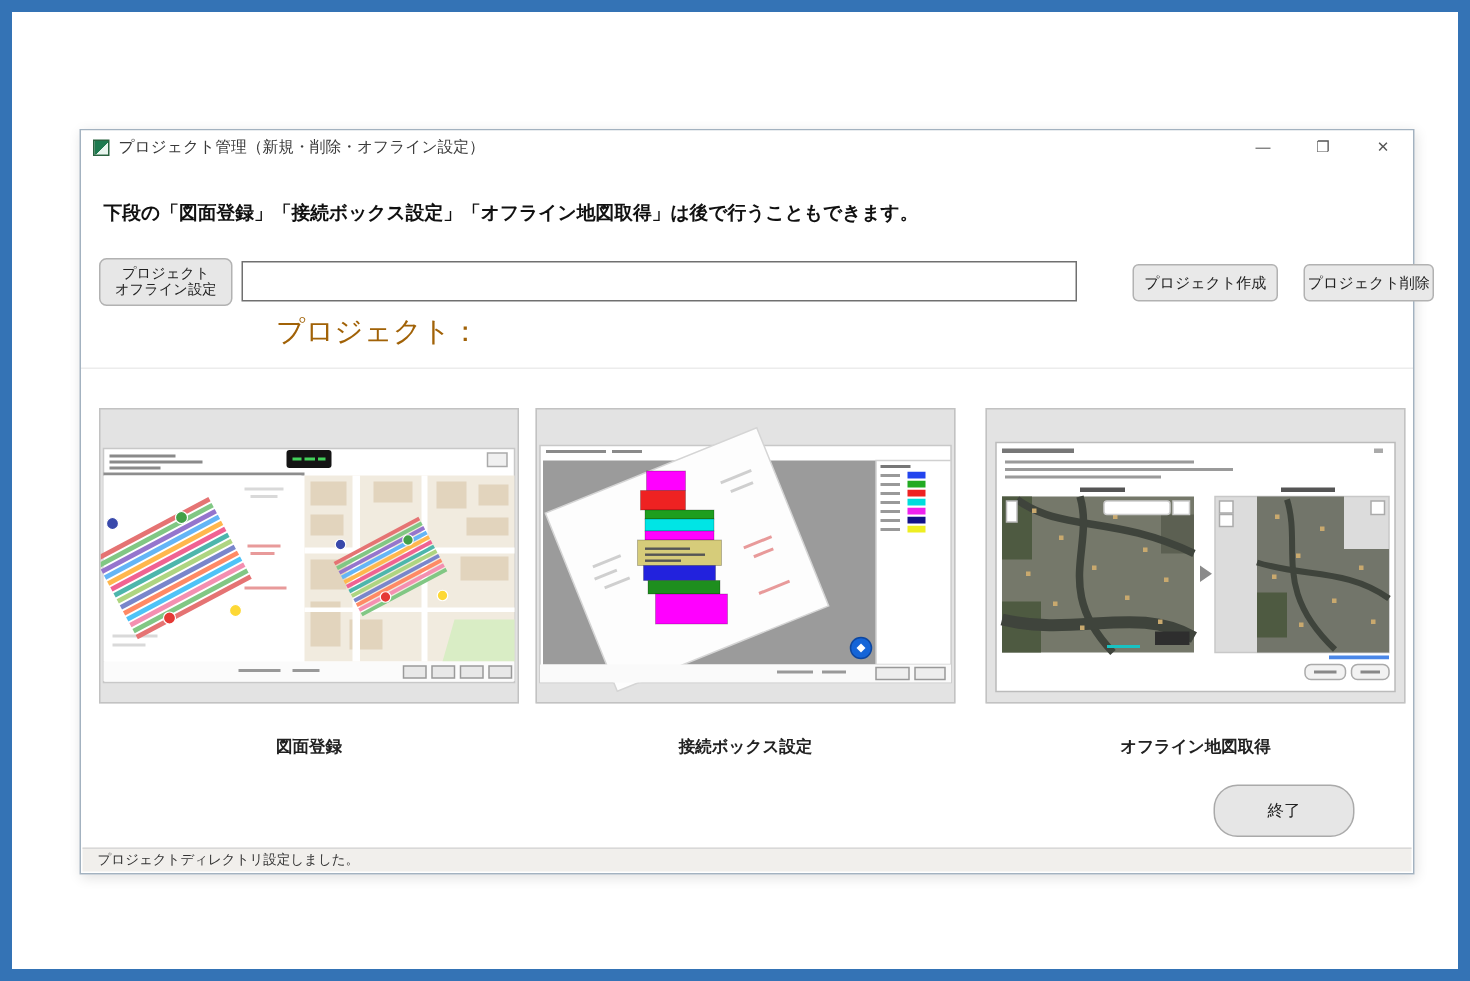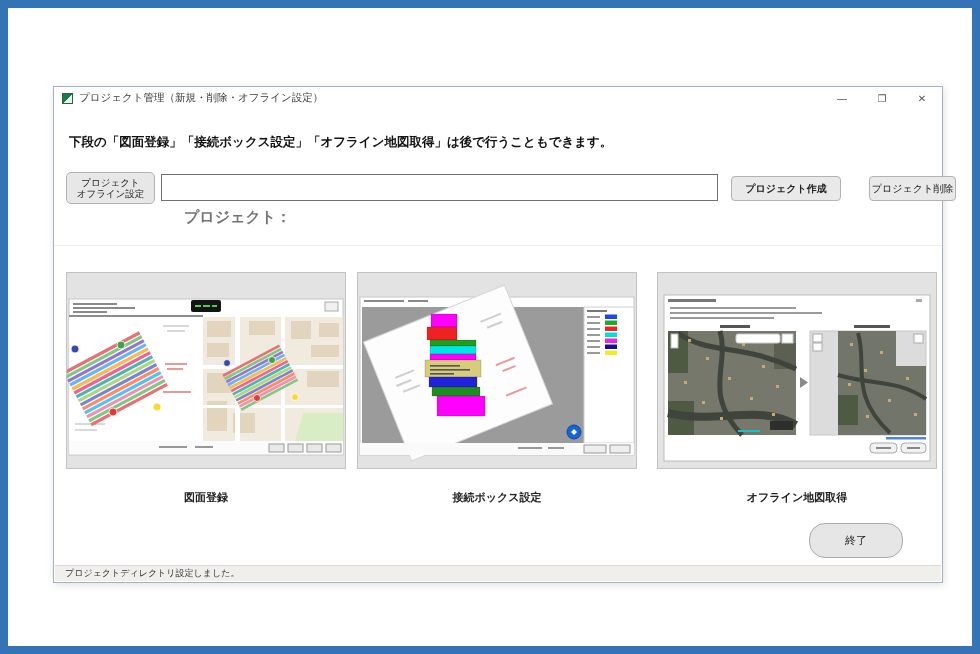--- a/index.html
+++ b/index.html
@@ -40,23 +40,23 @@
   }
   .proj-input {
     position: absolute; left: 107px; top: 87px; width: 557px; height: 27px;
     border: 1px solid #707070; background: #fff; font-size: 12px; padding: 0 5px;
   }
   .mini-btn {
     position: absolute; top: 89px; height: 25px; background: #e9e9e9;
     border: 1px solid #b2b2b2; border-radius: 4px; font-size: 10px; color: #222;
     display: flex; align-items: center; justify-content: center; cursor: pointer;
   }
-  .create-btn { left: 677px; width: 110px; font-weight: bold; }
+  .create-btn { left: 701px; width: 97px; }
   .delete-btn { left: 815px; width: 87px; }
-  .proj-label { position: absolute; left: 130px; top: 121px; font-size: 15px; font-weight: bold; color: #737373; }
+  .proj-label { position: absolute; left: 130px; top: 121px; font-size: 19px; font-weight: normal; color: #a16207; }
   .divider { position: absolute; left: 0; right: 0; top: 158px; height: 1px; background: #ececec; }
   .tile {
     position: absolute; top: 185px; width: 280px; height: 197px;
     background: #e3e3e3; border: 1px solid #c2c2c2; cursor: pointer; overflow: hidden;
   }
   .tile-1 { left: 12px; } .tile-2 { left: 303px; } .tile-3 { left: 603px; }
   .tile svg { position: absolute; left: 0; top: 0; }
   .caption {
     position: absolute; top: 403px; width: 280px; text-align: center;
     font-size: 11px; font-weight: bold; color: #222;

